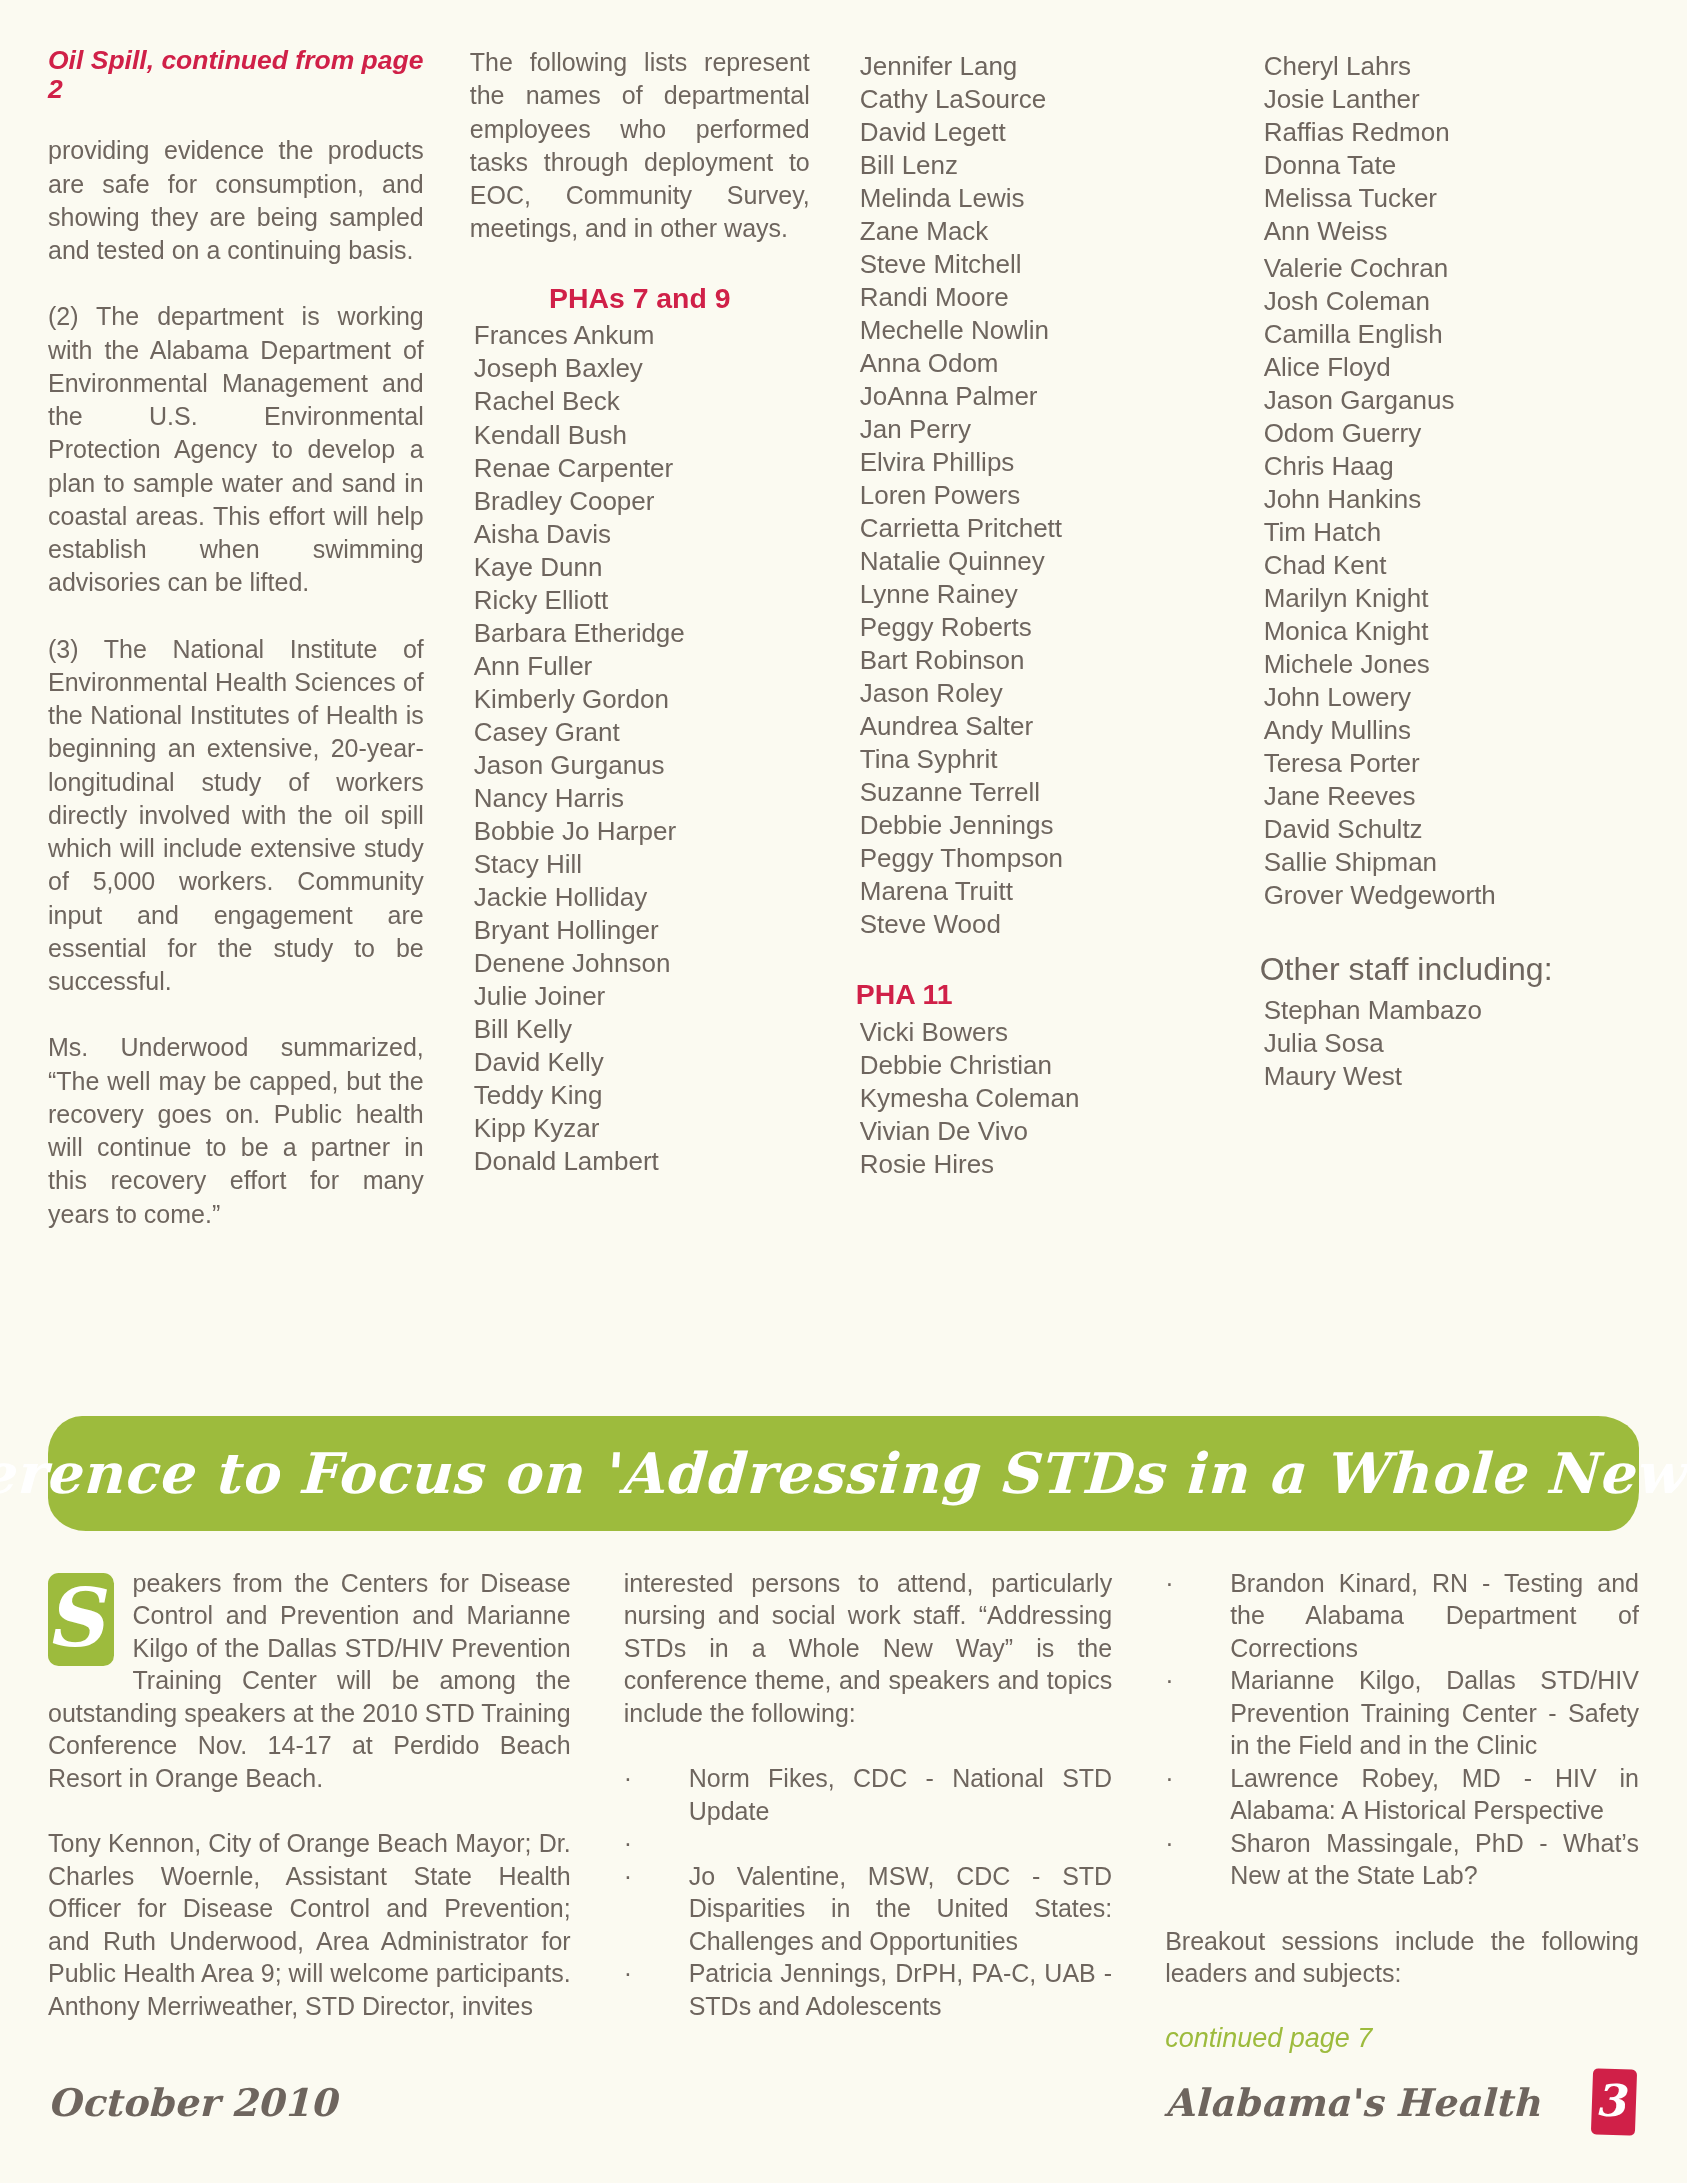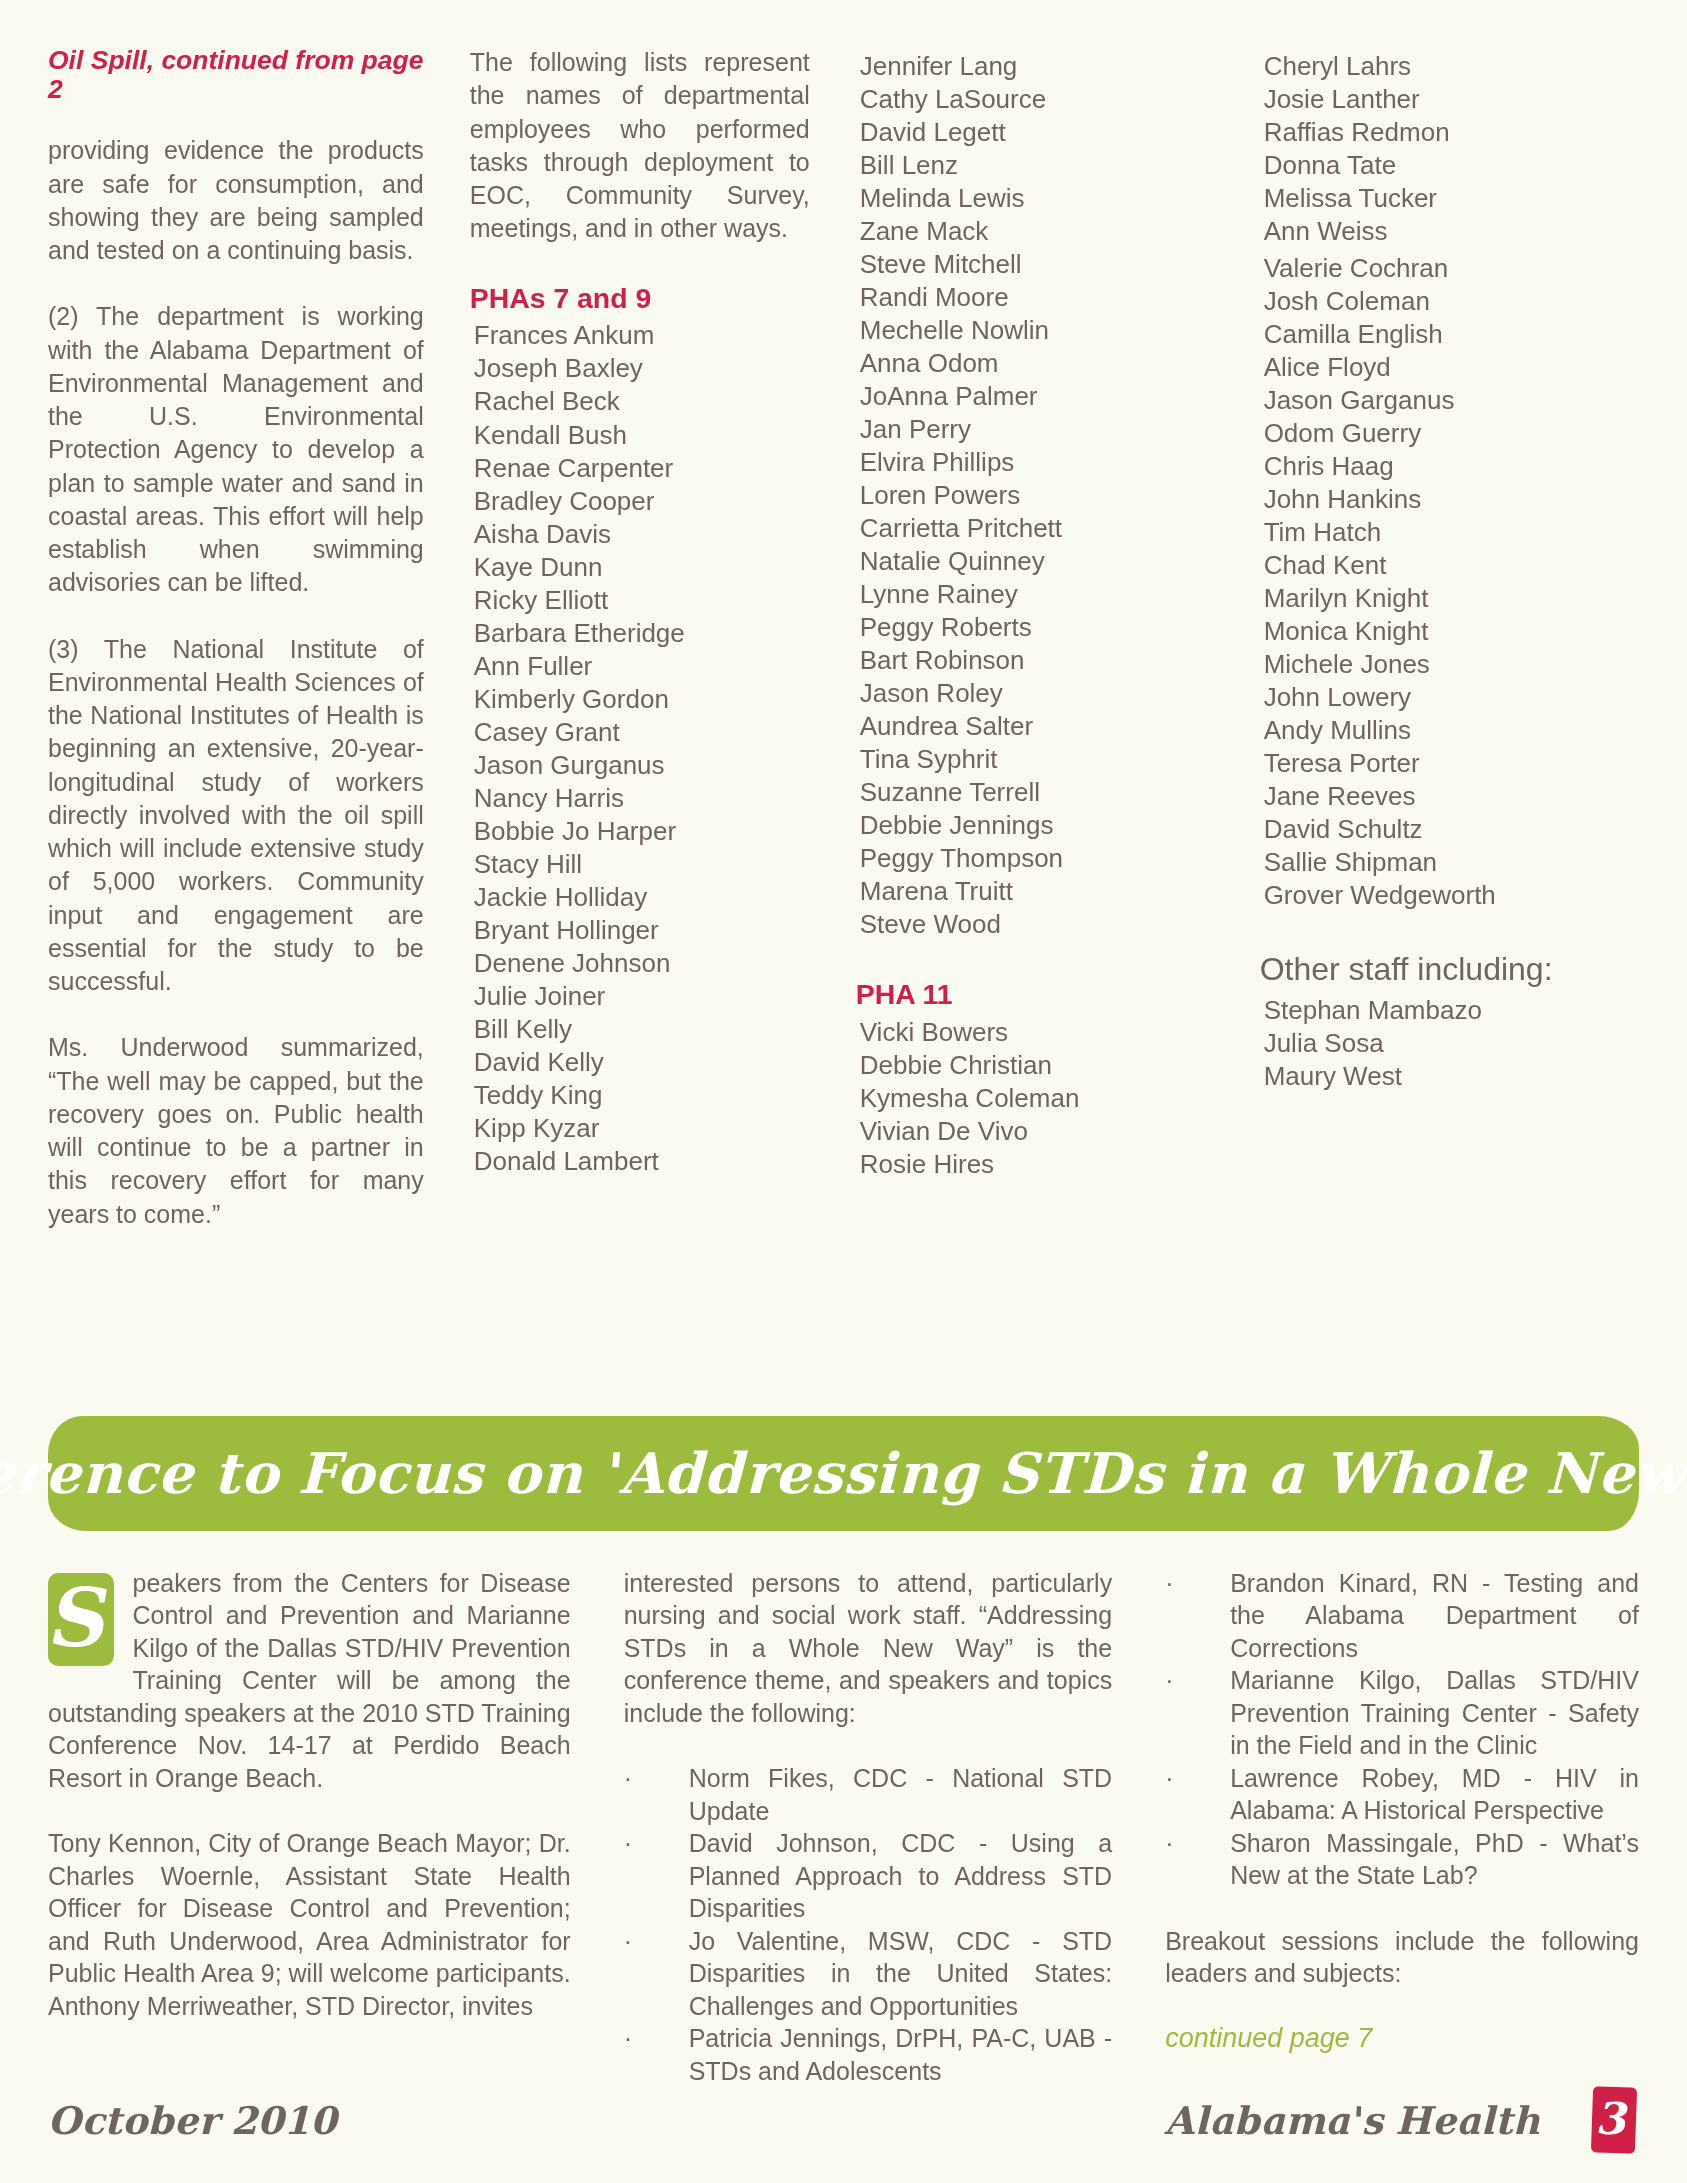--- a/index.html
+++ b/index.html
@@ -132,21 +132,21 @@
     <div>
       <div class="cont-header">Oil Spill, continued from page 2</div>
       <p class="body-text">providing evidence the products are safe for consumption, and showing they are being sampled and tested on a continuing basis.</p>
       <p class="body-text">(2) The department is working with the Alabama Department of Environmental Management and the U.S. Environmental Protection Agency to develop a plan to sample water and sand in coastal areas. This effort will help establish when swimming advisories can be lifted.</p>
       <p class="body-text">(3) The National Institute of Environmental Health Sciences of the National Institutes of Health is beginning an extensive, 20-year-longitudinal study of workers directly involved with the oil spill which will include extensive study of 5,000 workers. Community input and engagement are essential for the study to be successful.</p>
       <p class="body-text">Ms. Underwood summarized, “The well may be capped, but the recovery goes on. Public health will continue to be a partner in this recovery effort for many years to come.”</p>
     </div>
 
     <div>
       <p class="body-text">The following lists represent the names of departmental employees who performed tasks through deployment to EOC, Community Survey, meetings, and in other ways.</p>
-      <h3 class="red-heading" style="margin-top:36px;">PHAs 7 and 9</h3>
+      <h3 class="red-heading" style="margin-top:36px;text-align:center;">PHAs 7 and 9</h3>
       <div class="names">
 
       <div class="name">Frances Ankum</div>
           <div class="name">Joseph Baxley</div>
           <div class="name">Rachel Beck</div>
           <div class="name">Kendall Bush</div>
           <div class="name">Renae Carpenter</div>
           <div class="name">Bradley Cooper</div>
           <div class="name">Aisha Davis</div>
           <div class="name">Kaye Dunn</div>
@@ -273,21 +273,20 @@
       <p>interested persons to attend, particularly nursing and social work staff. “Addressing STDs in a Whole New Way” is the conference theme, and speakers and topics include the following:</p>
       <ul class="bullets">
 
           <li>
             <span class="dot">·</span>
             <span class="btext">Norm Fikes, CDC - National STD Update</span>
           </li>
 
           <li>
             <span class="dot">·</span>
-            <span class="btext">David Johnson, CDC - Using a Planned Approach to Address STD Disparities</span>
           </li>
 
           <li>
             <span class="dot">·</span>
             <span class="btext">Jo Valentine, MSW, CDC - STD Disparities in the United States: Challenges and Opportunities</span>
           </li>
 
           <li>
             <span class="dot">·</span>
             <span class="btext">Patricia Jennings, DrPH, PA-C, UAB - STDs and Adolescents</span>

